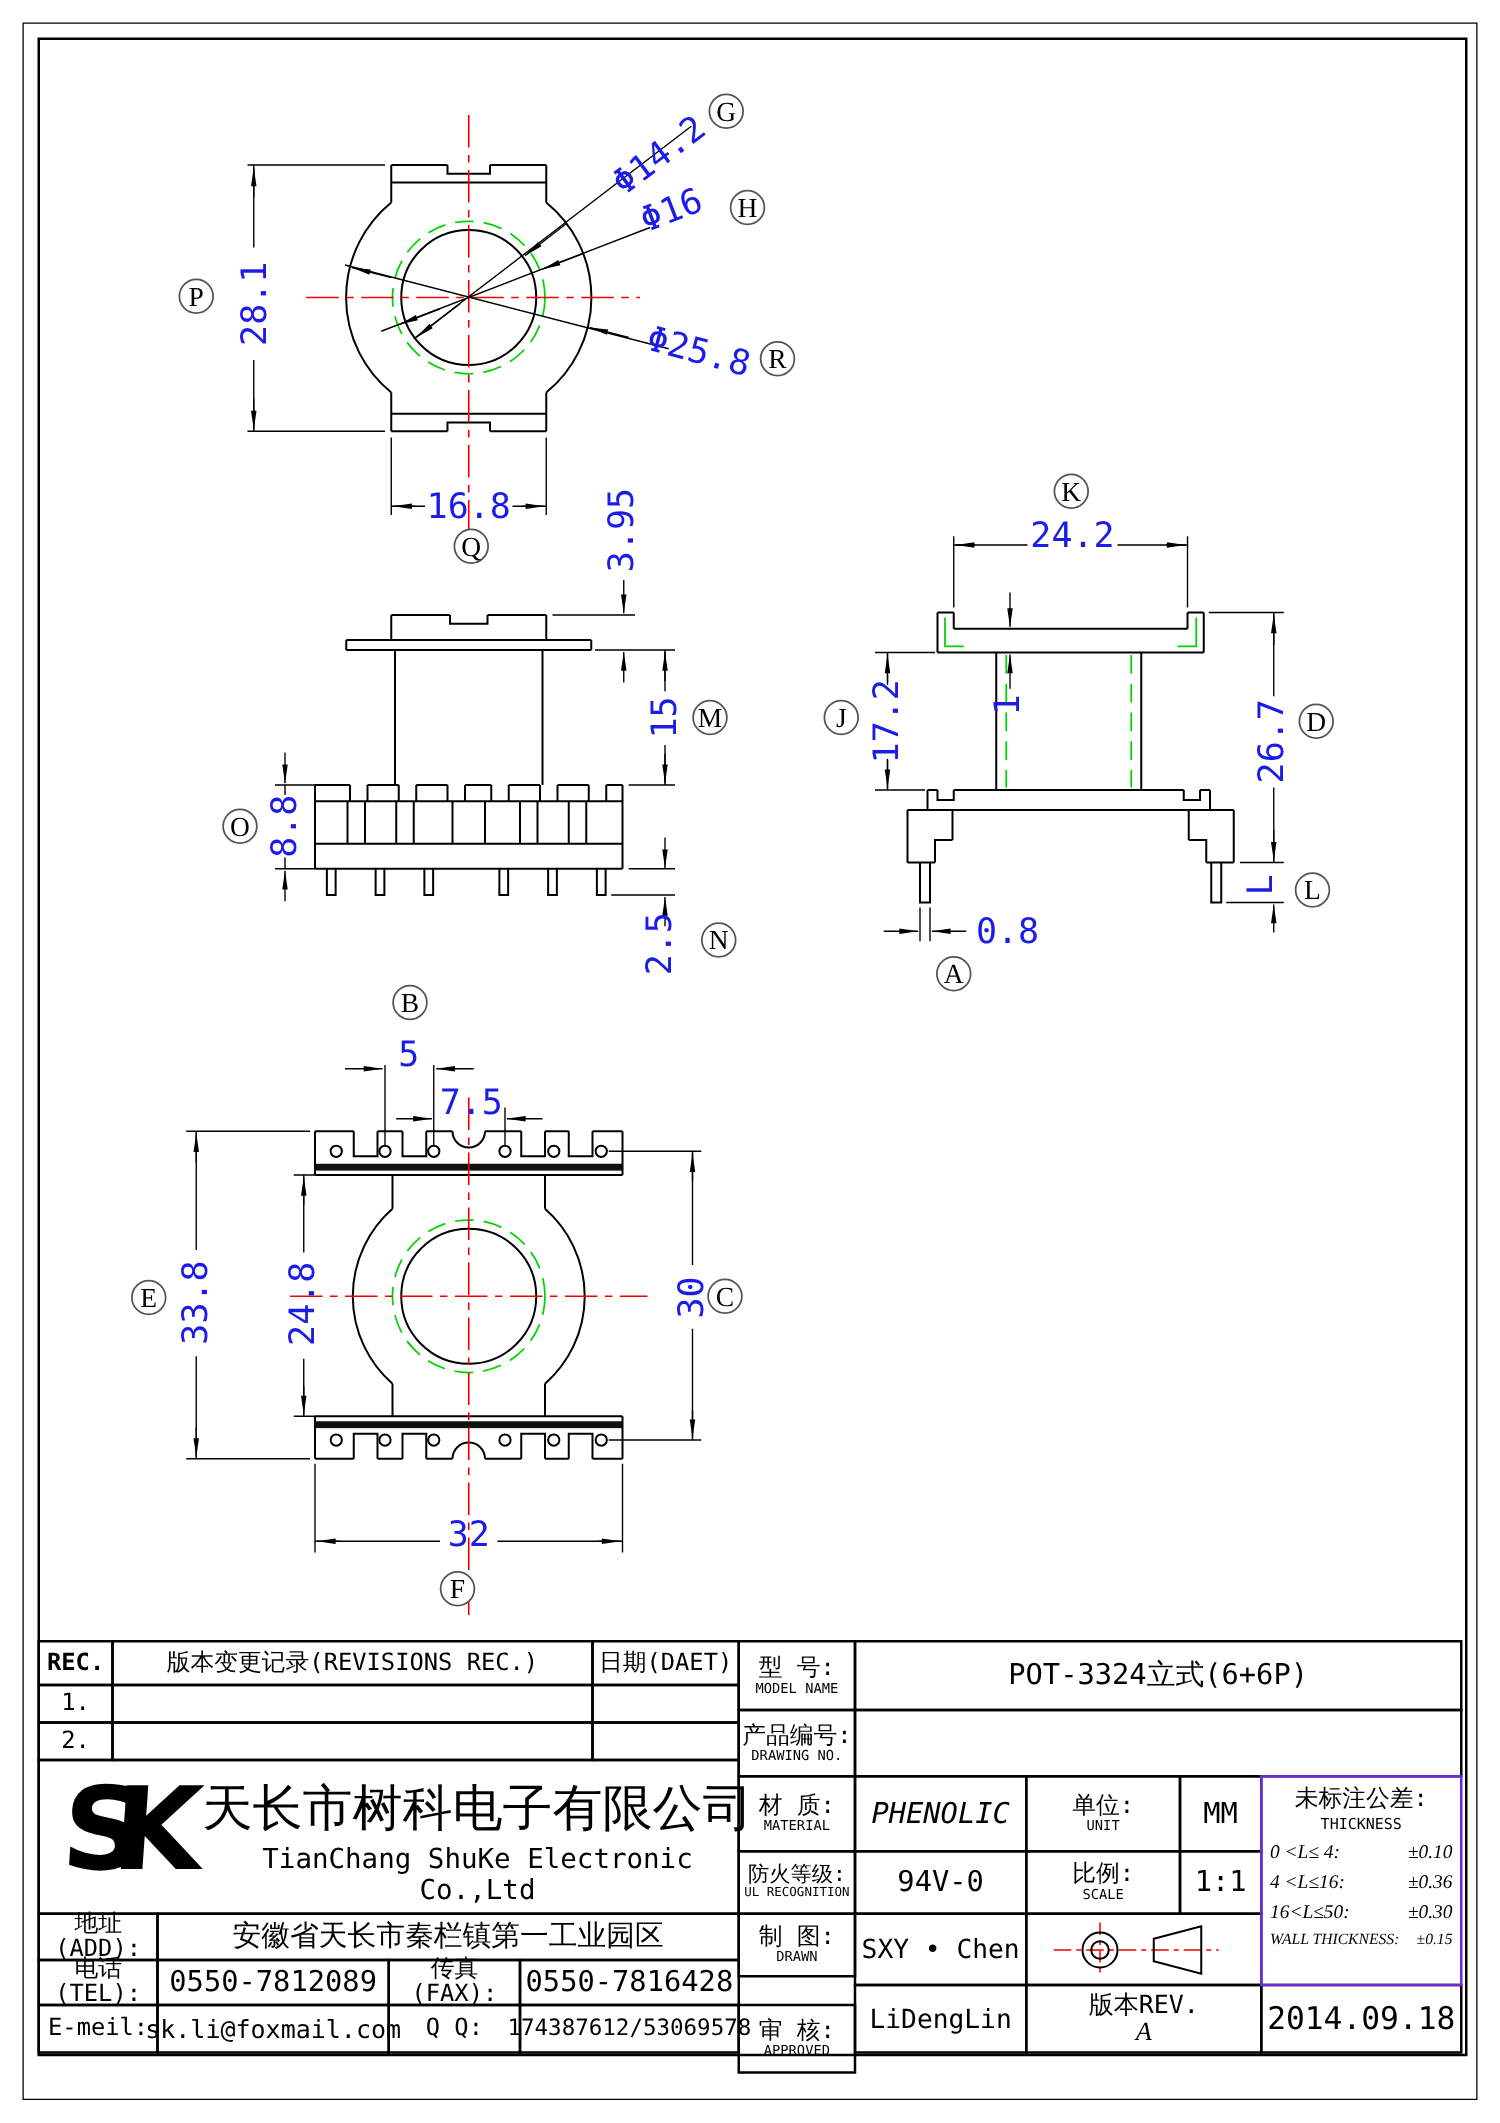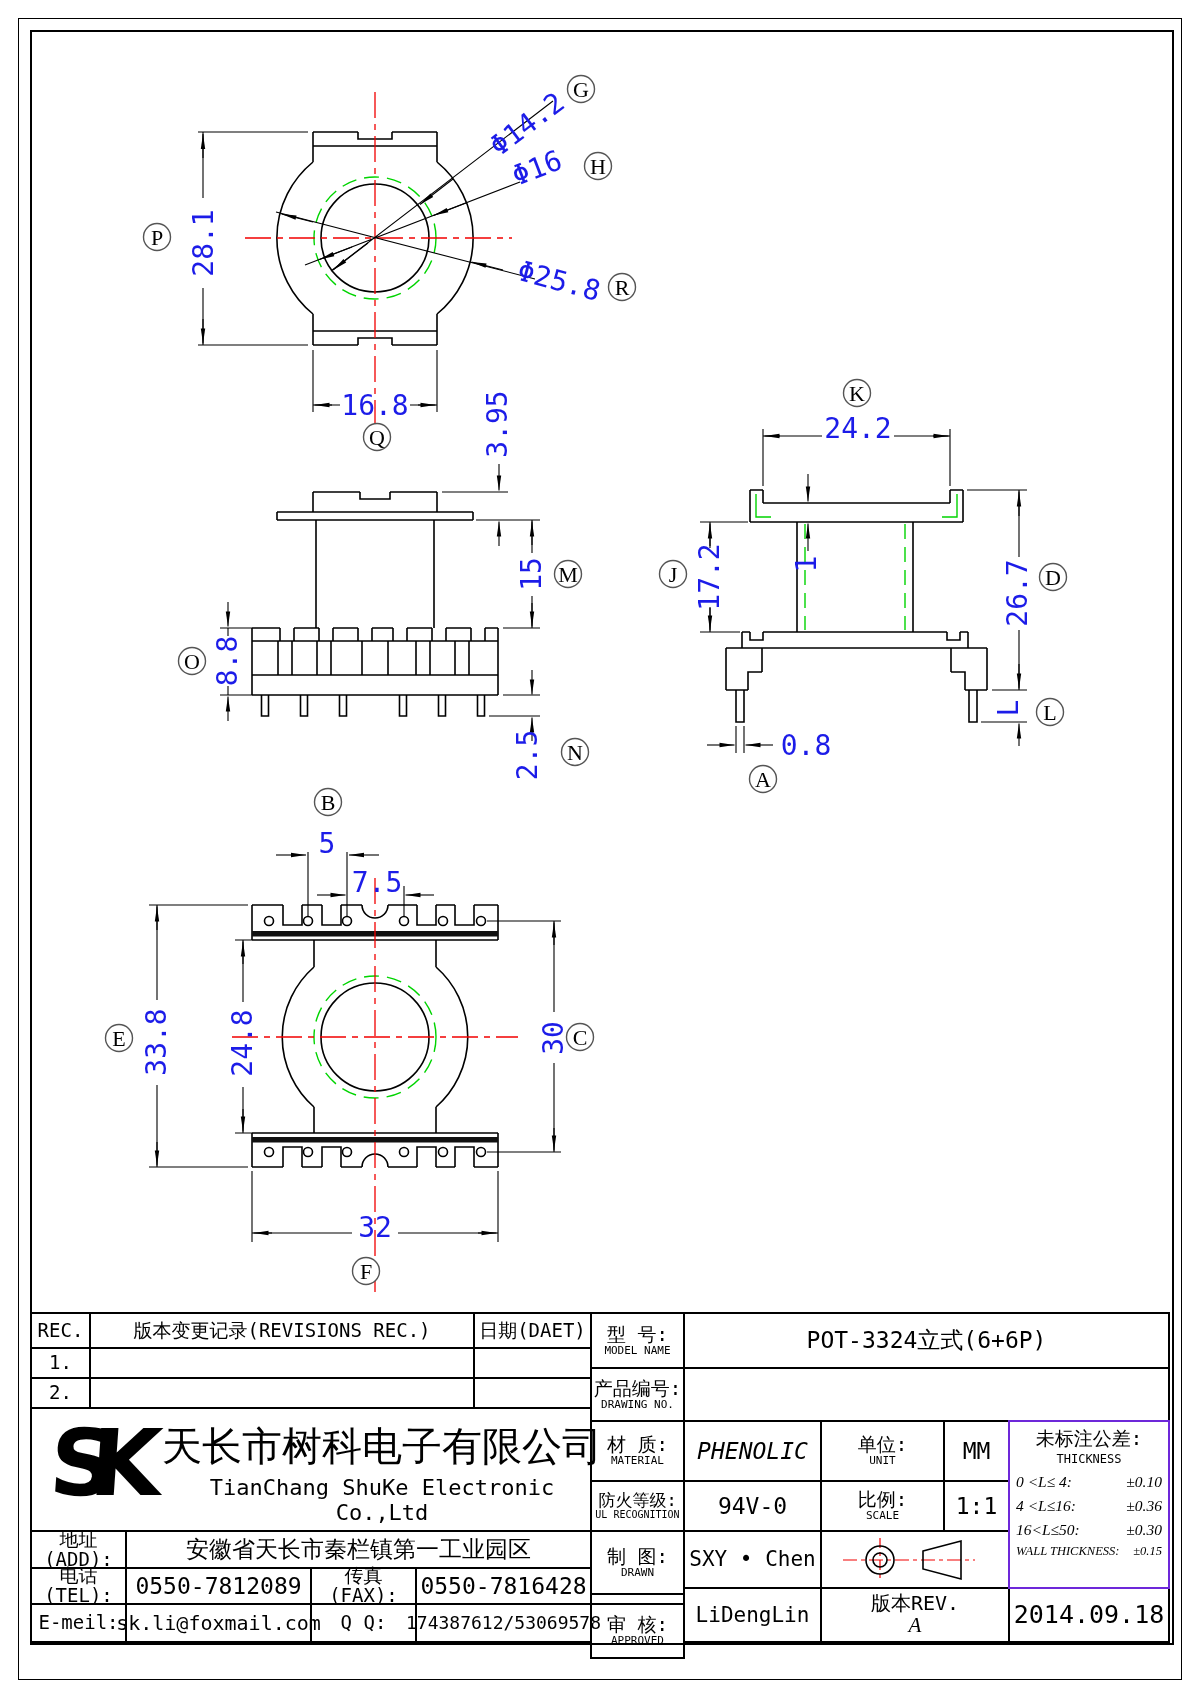--- a/index.html
+++ b/index.html
@@ -269,21 +269,21 @@
         <circle cx="580" cy="1037" r="13.5"></circle>
           <text x="580" y="1037">C</text>
         </g>
       <g class="bal">
         <circle cx="366" cy="1271" r="13.5"></circle>
           <text x="366" y="1271">F</text>
         </g>
     </g>
   </svg>
 
-  <div class="cell lab" style="left:30px;top:1312px;width:61px;height:37px;">REC.</div>
+  <div class="cell lab" style="left:30px;top:1312px;width:61px;height:37px;font-weight:bold;">REC.</div>
   <div class="cell lab" style="left:89px;top:1312px;width:386px;height:37px;">版本变更记录(REVISIONS REC.)</div>
   <div class="cell lab" style="left:473px;top:1312px;width:119px;height:37px;">日期(DAET)</div>
   <div class="cell lab" style="left:30px;top:1347px;width:61px;height:32px;">1.</div>
   <div class="cell" style="left:89px;top:1347px;width:386px;height:32px;"></div>
   <div class="cell" style="left:473px;top:1347px;width:119px;height:32px;"></div>
   <div class="cell lab" style="left:30px;top:1377px;width:61px;height:32px;">2.</div>
   <div class="cell" style="left:89px;top:1377px;width:386px;height:32px;"></div>
   <div class="cell" style="left:473px;top:1377px;width:119px;height:32px;"></div>
 
   <div class="company" style="left:30px;top:1407px;width:562px;height:125px;">
@@ -330,21 +330,21 @@
     <span class="main" style="font-size:17px;">防火等级:</span>
     <span class="sub" style="font-size:10px;">UL RECOGNITION</span>
   </div>
   <div class="cell val" style="left:683px;top:1480px;width:139px;height:52px;">94V-0</div>
   <div class="cell two" style="left:820px;top:1480px;width:125px;height:52px;">
     <span class="main">比例:</span>
     <span class="sub">SCALE</span>
   </div>
   <div class="cell val" style="left:943px;top:1480px;width:67px;height:52px;">1:1</div>
 
-  <div class="cell two" style="left:590px;top:1530px;width:95px;height:65px;">
+  <div class="cell two" style="left:590px;top:1530px;width:95px;height:52px;">
     <span class="main">制  图:</span>
     <span class="sub">DRAWN</span>
   </div>
   <div class="cell val" style="left:683px;top:1530px;width:139px;height:59px;font-size:21px;">SXY • Chen</div>
   <div class="cell psym" style="left:820px;top:1530px;width:190px;height:59px;">
     <svg width="160" height="52" viewBox="0 0 160 52">
       <line x1="8" y1="26" x2="140" y2="26" stroke="#f20000" stroke-width="1.2" stroke-dasharray="14 4 4 4"></line>
       <line x1="45" y1="4" x2="45" y2="48" stroke="#f20000" stroke-width="1.2" stroke-dasharray="10 4 4 4"></line>
       <circle cx="45" cy="26" r="7" fill="none" stroke="#000" stroke-width="1.6"></circle>
       <circle cx="45" cy="26" r="14" fill="none" stroke="#000" stroke-width="1.6"></circle>

